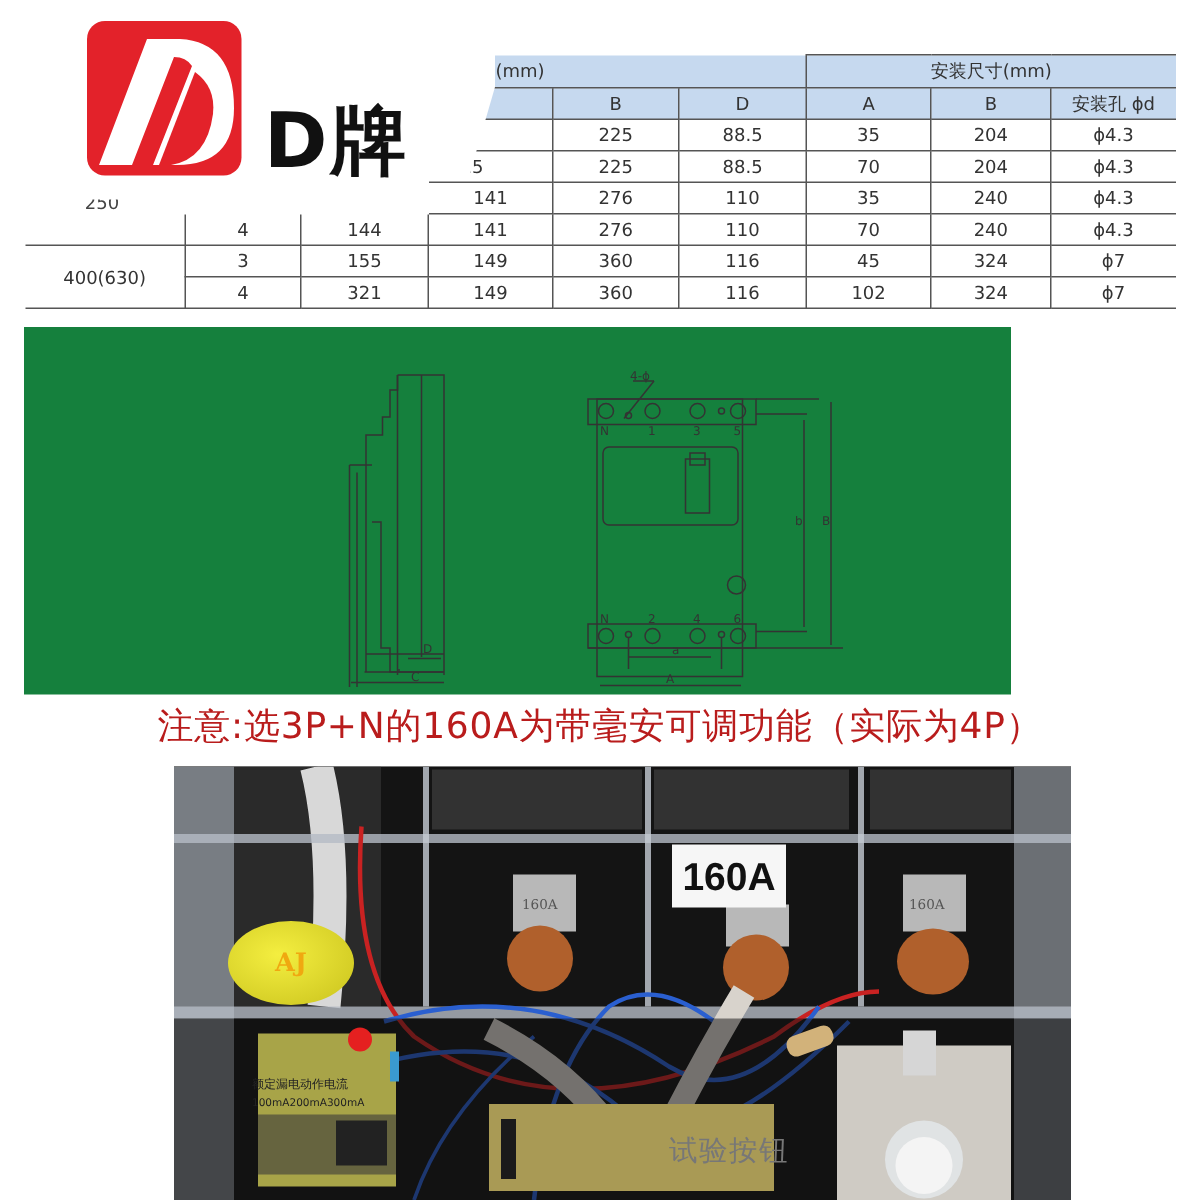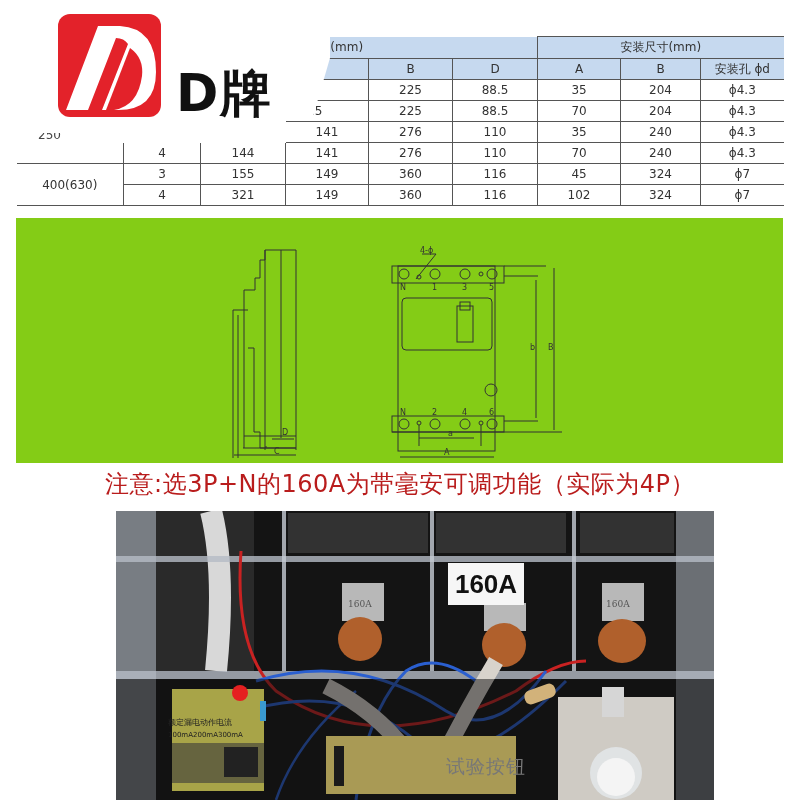--- a/index.html
+++ b/index.html
@@ -34,29 +34,29 @@
     .brand-mask {
       position: absolute; left: 0; top: 0; width: 330px; height: 120px; background: #fff;
       clip-path: polygon(0 0, 330px 0, 330px 58px, 312px 120px, 0 120px);
     }
     .brand-name {
       position: absolute; left: 176px; top: 60px;
       font-family: "DejaVu Sans", sans-serif; font-size: 51px; font-weight: bold; color: #111;
       letter-spacing: 2px;
     }
     .rating-250 {
-      position: absolute; left: 38px; top: 133px; width: 60px; 
+      position: absolute; left: 38px; top: 133px; width: 60px; text-align: center;
       font-family: "DejaVu Sans", sans-serif; font-size: 12px; color: #444;
       height: 9px; overflow: hidden; line-height: 4px;
     }
 
     
     .diagram-panel {
-      position: absolute; left: 16px; top: 218px; width: 767px; height: 245px;
-      background: #84cc16;
+      position: absolute; left: 16px; top: 218px; width: 658px; height: 245px;
+      background: #15803d;
     }
     .diagram-panel svg { position: absolute; left: 0; top: 0; }
 
     
     .note {
       position: absolute; left: 0; top: 468px; width: 800px; text-align: center;
       font-family: "DejaVu Sans", sans-serif; font-size: 24px; color: #b91c1c;
       letter-spacing: 0.5px;
     }
 
@@ -306,20 +306,21 @@
 
     <rect x="210" y="225" width="190" height="58" fill="#a99a55"></rect>
     <rect x="218" y="235" width="10" height="40" fill="#1a1a1a"></rect>
 
     <rect x="442" y="186" width="116" height="103" fill="#cfcbc4"></rect>
     <rect x="486" y="176" width="22" height="30" fill="#d6d6d6"></rect>
     <circle cx="500" cy="262" r="26" fill="#e4e8ec" opacity="0.8"></circle>
     <circle cx="500" cy="266" r="19" fill="#f4f4f4"></circle>
     <rect x="408" y="176" width="32" height="14" rx="6" fill="#d2b27a" transform="rotate(-20 424 183)"></rect>
   </svg>
+  <div class="aj-badge">AJ</div>
   <div class="amp-label">160A</div>
   <div class="mini-rating" style="left:232px;top:88px;">160A</div>
   <div class="mini-rating" style="left:490px;top:88px;">160A</div>
   <div class="pcb-caption">额定漏电动作电流</div>
   <div class="pcb-currents">
     <span>100mA</span>
     <span>200mA</span>
     <span>300mA</span>
   </div>
   <div class="test-label">试验按钮</div>

